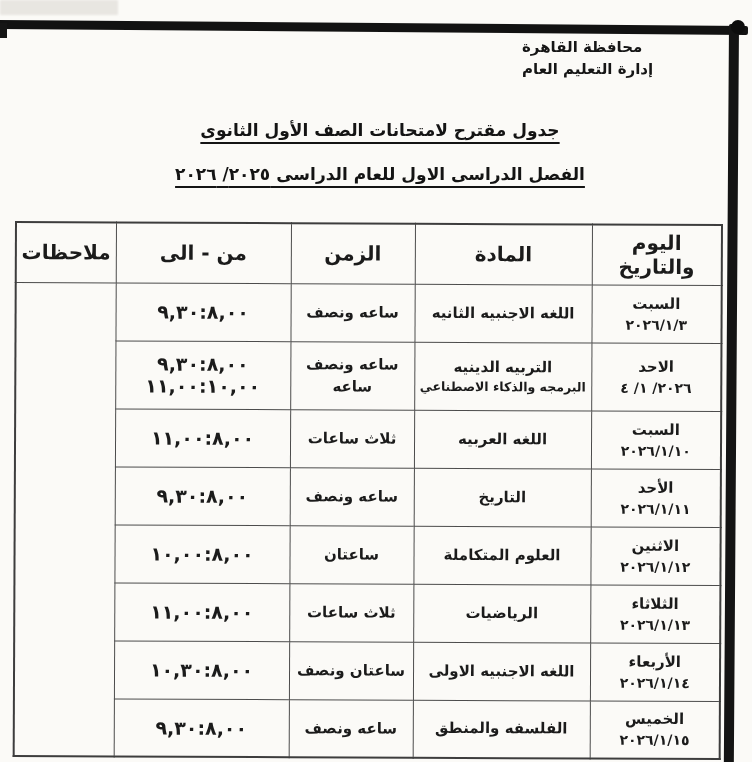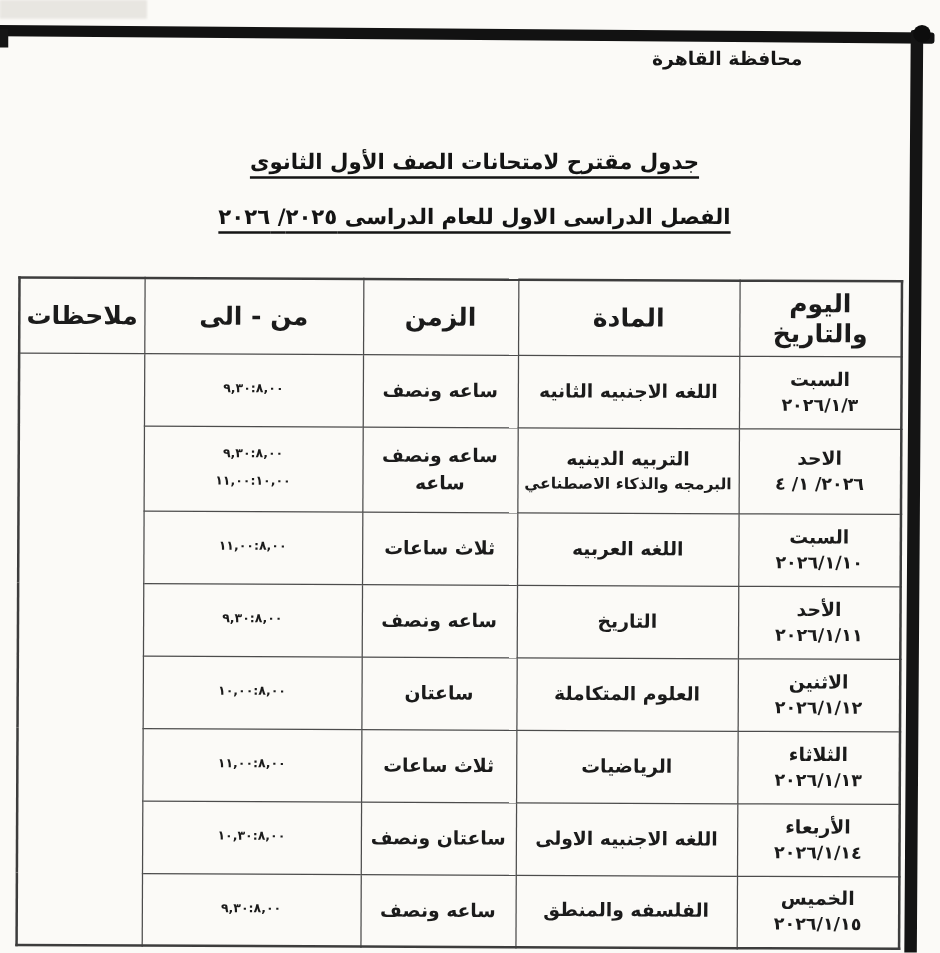--- a/index.html
+++ b/index.html
@@ -65,33 +65,34 @@
   th.col-notes, td.notes-cell{border-right:2px solid #242424;}
   tr.hdr{height:60px;}
   tr.body-row{height:58px;}
   tr.body-row.tall{height:68px;}
   th{font-size:20px;}
   .day-name{display:block;font-size:15px;line-height:21px;}
   .day-date{display:block;font-size:14px;line-height:20px;letter-spacing:1px;}
   .subject-main{display:block;font-size:15px;line-height:21px;}
   .subject-sub{display:block;font-size:12.5px;line-height:18px;}
   .dur-main,.dur-sub{display:block;font-size:15px;line-height:22px;}
-  .time-main,.time-sub{display:block;font-size:10px;line-height:22px;letter-spacing:1.5px;}
+  .time-main,.time-sub{display:block;font-size:19px;line-height:22px;letter-spacing:1.5px;}
 </style>
 </head>
 <body>
 
 <div class="smudge-topleft"></div>
 <div class="edge-top"></div>
 <div class="edge-right"></div>
 <div class="edge-corner-dot"></div>
 <div class="edge-left-notch"></div>
 
 <div class="letterhead">
   <div>محافظة القاهرة</div>
+  <div>إدارة التعليم العام</div>
 </div>
 
 <div class="doc-title">جدول مقترح لامتحانات الصف الأول الثانوى</div>
 <div class="doc-subtitle">الفصل الدراسى الاول للعام الدراسى ٢٠٢٥/ ٢٠٢٦</div>
 
 <table class="schedule">
   <colgroup>
     <col style="width:130px">
       <col style="width:177px">
       <col style="width:124px">

